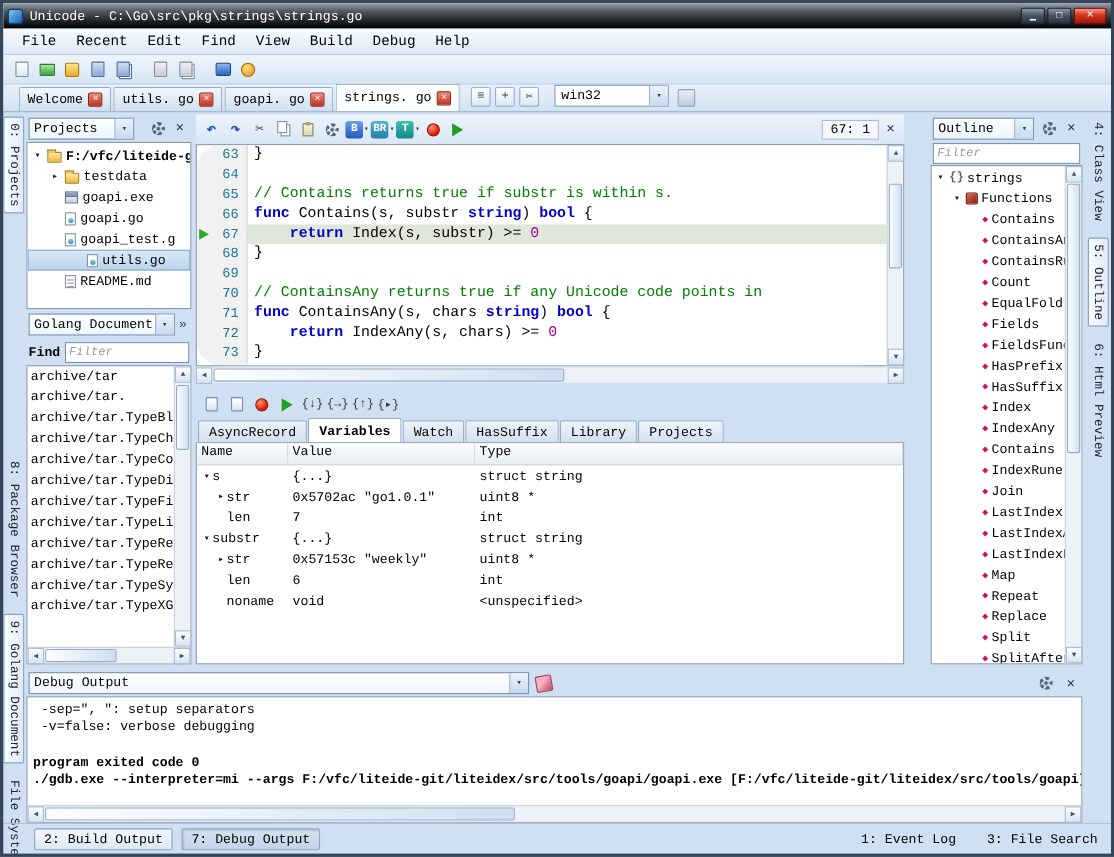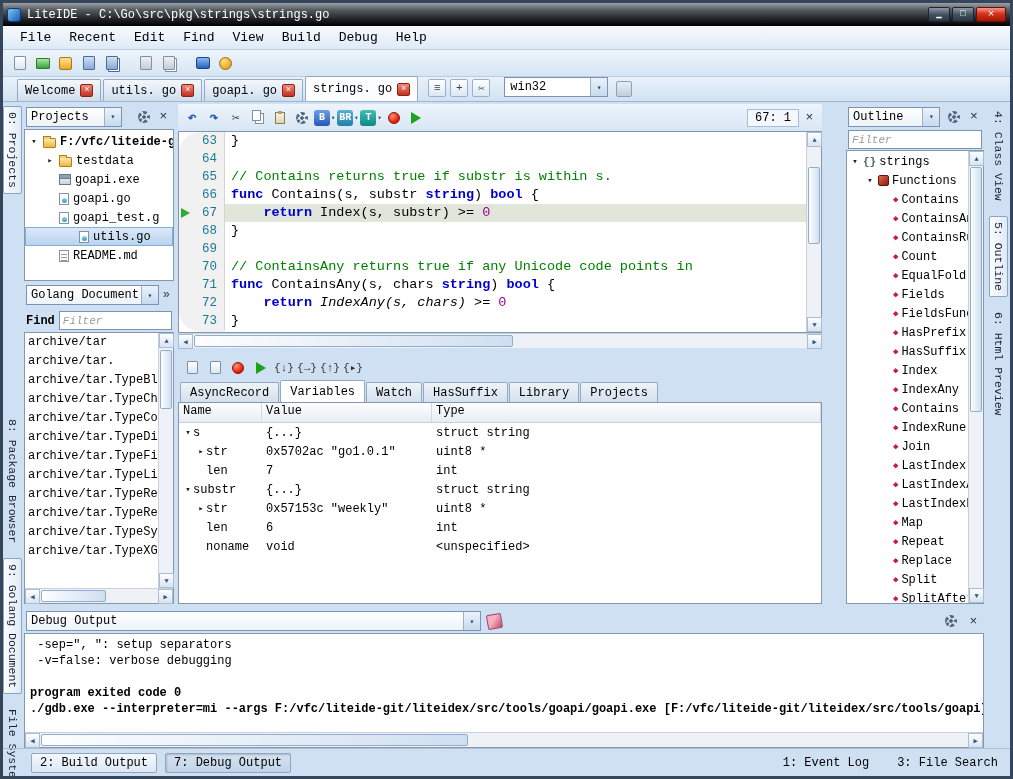--- a/index.html
+++ b/index.html
@@ -168,21 +168,21 @@
   .hsplit { height:7px; flex:none; }
 
   
   .debug-toolbar { height:25px; flex:none; display:flex; align-items:center; gap:3px; padding-left:4px; }
   .dti { height:19px; min-width:20px; display:inline-flex; align-items:center; justify-content:center;
          font-size:11px; color:#333; white-space:nowrap; }
   .dti .g { width:11px; height:13px; }
   .debug-tabs { height:22px; flex:none; display:flex; align-items:flex-end; padding-left:2px; }
   .dtab { height:20px; padding:0 9px; display:inline-flex; align-items:center; font-size:12px; border:1px solid #93a9c4;
           border-bottom:none; border-radius:2px 2px 0 0; background:linear-gradient(#eef3f9,#d4e0ee); margin-right:1px; }
-  .dtab.active { background:#fff; height:22px; font-weight:normal; }
+  .dtab.active { background:#fff; height:22px; font-weight:bold; }
 
   .vars-panel { flex:1; border:1px solid #8598b0; background:#fff; display:flex; flex-direction:column; min-height:0; }
   .vars-header { height:20px; flex:none; display:flex; background:linear-gradient(#fcfdfe,#e8edf4);
                  border-bottom:1px solid #c8d0da; font-size:12px; }
   .vh-cell { padding:1px 4px; border-right:1px solid #d4dae2; }
   .vh-cell.c0 { width:83px; flex:none; } .vh-cell.c1 { width:170px; flex:none; } .vh-cell.c2 { flex:1; }
   .var-row { height:19px; display:flex; font-size:12px; align-items:center; }
   .vr-name { width:83px; flex:none; display:flex; align-items:center; white-space:nowrap; overflow:hidden; }
   .vr-val { width:170px; flex:none; padding-left:4px; white-space:nowrap; overflow:hidden; }
   .vr-type { flex:1; padding-left:4px; white-space:nowrap; overflow:hidden; }
@@ -216,21 +216,21 @@
   .sb-tab.active { background:linear-gradient(#d4e2f0,#c2d4e8); box-shadow:inset 1px 1px 2px rgba(0,0,0,.18); }
   .sb-right { margin-left:auto; display:flex; gap:28px; }
 </style>
 </head>
 <body>
 
 <div class="window">
 
   <div class="titlebar">
     <span class="app-icon"></span>
-    <span class="title-text">LiteIDE - C:\Go\src\pkg\strings\strings.go</span>
+    <span class="title-text">Unicode - C:\Go\src\pkg\strings\strings.go</span>
     <span class="win-btns">
       <span class="wbtn">▁</span>
       <span class="wbtn">□</span>
       <span class="wbtn close">×</span>
     </span>
   </div>
 
   <div class="menubar" id="menubar">
       <span class="menu-item">File</span>
       <span class="menu-item">Recent</span>
@@ -484,21 +484,21 @@
                 <div class="code-row">
                   <span class="gutter-cell">70</span>
                   <span class="code-cell"><span style="color: rgb(0, 128, 0);">// ContainsAny returns true if any Unicode code points in</span></span>
                 </div>
                 <div class="code-row">
                   <span class="gutter-cell">71</span>
                   <span class="code-cell"><span style="color: rgb(0, 0, 205); font-weight: bold;">func</span><span style="color: rgb(0, 0, 0);"> ContainsAny(s, chars </span><span style="color: rgb(0, 0, 205); font-weight: bold;">string</span><span style="color: rgb(0, 0, 0);">) </span><span style="color: rgb(0, 0, 205); font-weight: bold;">bool</span><span style="color: rgb(0, 0, 0);"> {</span></span>
                 </div>
                 <div class="code-row">
                   <span class="gutter-cell">72</span>
-                  <span class="code-cell"><span style="color: rgb(0, 0, 0);">    </span><span style="color: rgb(0, 0, 205); font-weight: bold;">return</span><span style="color: rgb(0, 0, 0); font-style: italic;"> IndexAny(s, chars) &gt;= </span><span style="color: rgb(154, 0, 154);">0</span></span>
+                  <span class="code-cell"><span style="color: rgb(0, 0, 0);">    </span><span style="color: rgb(0, 0, 205); font-weight: bold;">return</span><span style="color: rgb(0, 0, 0);"> IndexAny(s, chars) &gt;= </span><span style="color: rgb(154, 0, 154);">0</span></span>
                 </div>
                 <div class="code-row">
                   <span class="gutter-cell">73</span>
                   <span class="code-cell"><span style="color: rgb(0, 0, 0);">}</span></span>
                 </div>
               </div>
             <div class="sb-v">
               <span class="sb-btn">▲</span>
               <span class="sb-track">
                   <span class="sb-thumb" style="top:12%;height:45%;"></span>

